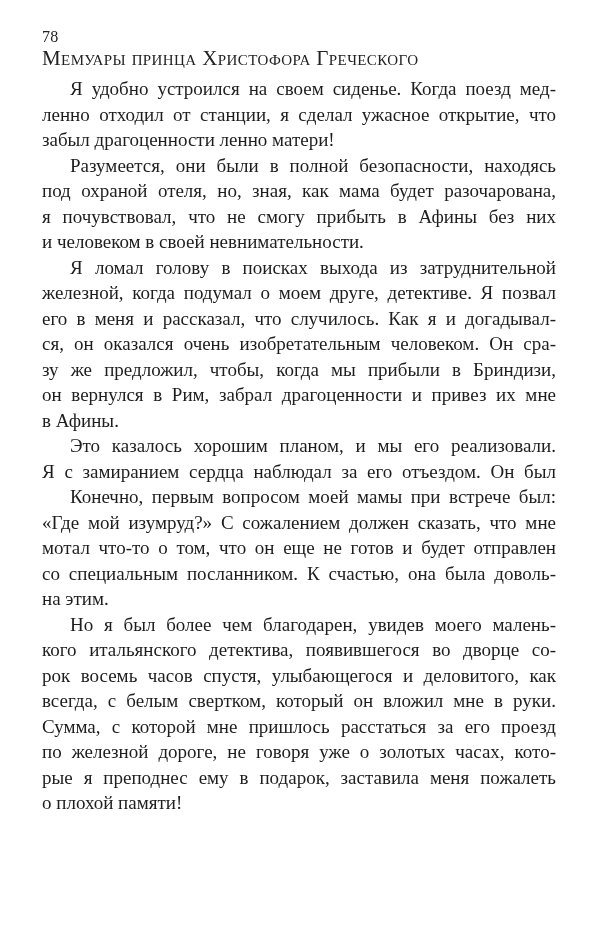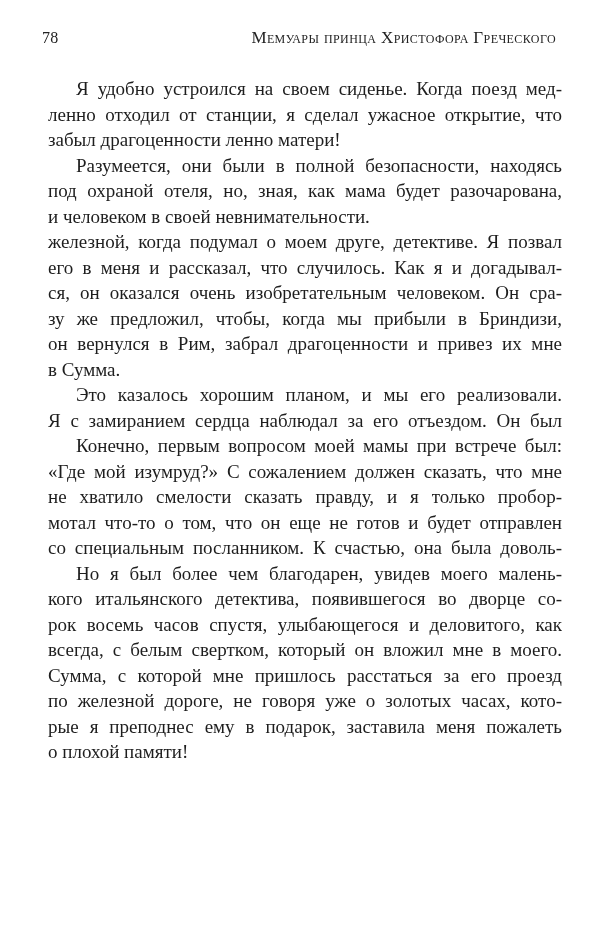--- a/index.html
+++ b/index.html
@@ -19,34 +19,35 @@
       position: absolute;
       top: 28px;
       left: 42px;
       width: 514px;
       height: 24px;
       display: flex;
       justify-content: space-between;
       align-items: baseline;
       font-size: 16px;
       color: #222;
+      flex-direction: column;
     }
     .page-number {
       font-size: 16px;
       letter-spacing: 0.3px;
     }
     .running-title {
       font-variant: small-caps;
-      font-size: 17px;
+      font-size: 21px;
       letter-spacing: 0.4px;
     }
     .body-text {
       position: absolute;
       top: 76px;
-      left: 48px;
+      left: 42px;
       width: 514px;
     }
     .line {
       display: block;
       height: 25.5px;
       line-height: 25.5px;
       font-size: 19px;
       white-space: nowrap;
       text-align: justify;
       text-align-last: justify;
@@ -65,35 +66,37 @@
   <span class="page-number">78</span>
   <span class="running-title">Мемуары принца Христофора Греческого</span>
 </div>
 
 <div class="body-text" id="body-text">
     <span class="line indent">Я удобно устроился на своем сиденье. Когда поезд мед-</span>
     <span class="line">ленно отходил от станции, я сделал ужасное открытие, что</span>
     <span class="line last">забыл драгоценности ленно матери!</span>
     <span class="line indent">Разумеется, они были в полной безопасности, находясь</span>
     <span class="line">под охраной отеля, но, зная, как мама будет разочарована,</span>
+    <span class="line">я почувствовал, что не смогу прибыть в Афины без них</span>
     <span class="line last">и человеком в своей невнимательности.</span>
+    <span class="line indent">Я ломал голову в поисках выхода из затруднительной</span>
     <span class="line">железной, когда подумал о моем друге, детективе. Я позвал</span>
     <span class="line">его в меня и рассказал, что случилось. Как я и догадывал-</span>
     <span class="line">ся, он оказался очень изобретательным человеком. Он сра-</span>
     <span class="line">зу же предложил, чтобы, когда мы прибыли в Бриндизи,</span>
     <span class="line">он вернулся в Рим, забрал драгоценности и привез их мне</span>
-    <span class="line last">в Сумма.</span>
+    <span class="line last">в Афины.</span>
     <span class="line indent">Это казалось хорошим планом, и мы его реализовали.</span>
     <span class="line">Я с замиранием сердца наблюдал за его отъездом. Он был</span>
     <span class="line indent">Конечно, первым вопросом моей мамы при встрече был:</span>
     <span class="line">«Где мой изумруд?» С сожалением должен сказать, что мне</span>
-    <span class="line">не хватило смелости сказать правду, и я только пробор-</span>
     <span class="line">мотал что-то о том, что он еще не готов и будет отправлен</span>
     <span class="line">со специальным посланником. К счастью, она была доволь-</span>
+    <span class="line last">на этим.</span>
     <span class="line indent">Но я был более чем благодарен, увидев моего малень-</span>
     <span class="line">кого итальянского детектива, появившегося во дворце со-</span>
     <span class="line">рок восемь часов спустя, улыбающегося и деловитого, как</span>
-    <span class="line">всегда, с белым свертком, который он вложил мне в моего.</span>
+    <span class="line">всегда, с белым свертком, который он вложил мне в руки.</span>
     <span class="line">Сумма, с которой мне пришлось расстаться за его проезд</span>
     <span class="line">по железной дороге, не говоря уже о золотых часах, кото-</span>
     <span class="line">рые я преподнес ему в подарок, заставила меня пожалеть</span>
     <span class="line last">о плохой памяти!</span>
   </div>
 
 </body></html>

